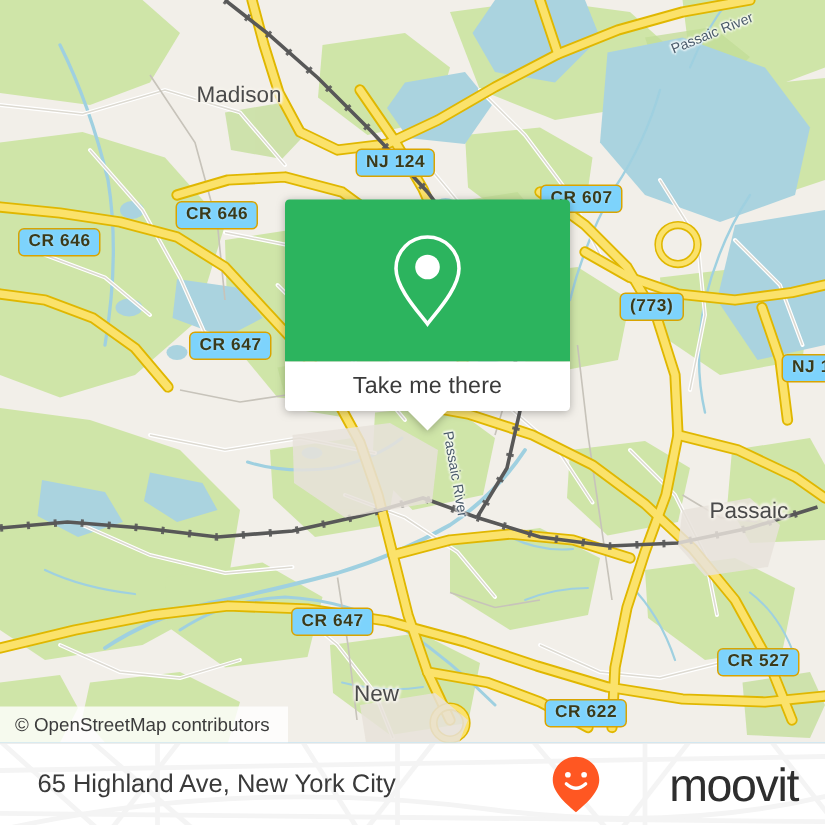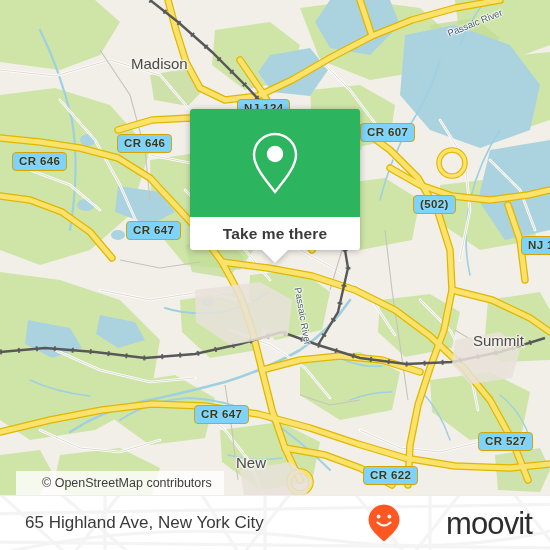--- a/index.html
+++ b/index.html
@@ -58,25 +58,24 @@
     font-size: 9.5px;
     white-space: nowrap;
     text-shadow:
       1.2px 0 1.2px #fff, -1.2px 0 1.2px #fff,
       0 1.2px 1.2px #fff, 0 -1.2px 1.2px #fff;
   }
 
   
   #popup {
     position: absolute;
-    left: 190px; top: 109px;
-    width: 170px;
+    left: 190px; top: 133px;
+    width: 190px;
     filter: drop-shadow(0 1px 3px rgba(0,0,0,.28));
     z-index: 40;
-    font-weight: bold;
   }
   #popup-top {
     height: 108px;
     background: #2cb45e;
     border-radius: 3px 3px 0 0;
     display: flex;
     align-items: center;
     justify-content: center;
   }
   #popup-bottom {
@@ -100,23 +99,23 @@
     bottom: -13px;
     width: 0; height: 0;
     border-left: 14px solid transparent;
     border-right: 14px solid transparent;
     border-top: 14px solid #ffffff;
   }
 
   
   #attribution {
     position: absolute;
-    left: 16px; bottom: 0;
+    left: 0; bottom: 0;
     height: 24px;
-    padding: 0 12px 0 26px;
+    padding: 0 12px 0 10px;
     display: flex;
     align-items: center;
     background: rgba(255,255,255,.80);
     font-size: 12.5px;
     color: #3c3c3c;
     z-index: 30;
     white-space: nowrap;
   }
 
   
@@ -351,29 +350,29 @@
           <path d="M455,340 L500,332 L520,350 L512,378 L470,384 L452,364 Z"></path>
           <path d="M240,470 L290,462 L312,480 L306,495 L244,495 Z"></path>
         </g>
       </g>
     </svg>
 
     <div class="shield" style="left:237px; top:99px;">NJ 124</div>
     <div class="shield" style="left:117px; top:134px;">CR 646</div>
     <div class="shield" style="left:360px; top:123px;">CR 607</div>
     <div class="shield" style="left:12px;  top:152px;">CR 646</div>
-    <div class="shield" style="left:413px; top:195px;">(502)</div>
+    <div class="shield" style="left:413px; top:195px;">(773)</div>
     <div class="shield" style="left:126px; top:221px;">CR 647</div>
     <div class="shield" style="left:521px; top:236px;">NJ 124</div>
     <div class="shield" style="left:194px; top:405px;">CR 647</div>
     <div class="shield" style="left:478px; top:432px;">CR 527</div>
     <div class="shield" style="left:363px; top:466px;">CR 622</div>
 
     <div class="place-label" style="left:131px; top:14px;margin-top:41px;">Madison</div>
-    <div class="place-label" style="left:473px; top:332px;">Summit</div>
+    <div class="place-label" style="left:473px; top:332px;">Passaic</div>
     <div class="place-label" style="left:236px; top:454px;">New</div>
 
     <div class="water-label" style="left:448px; top:28px; transform:rotate(-22deg); transform-origin:left center;">Passaic River</div>
     <div class="water-label" style="left:298px; top:282px; transform:rotate(80deg); transform-origin:left center;">Passaic River</div>
 
     <div id="popup">
       <div id="popup-top">
         <svg width="52" height="66" viewBox="0 0 52 66">
           <path d="M26 4 C14.4 4 5 13.4 5 25 C5 38 20 54 26 62 C32 54 47 38 47 25 C47 13.4 37.6 4 26 4 Z" fill="none" stroke="#ffffff" stroke-width="2.4"></path>
           <circle cx="26" cy="24" r="8.2" fill="#ffffff"></circle>

